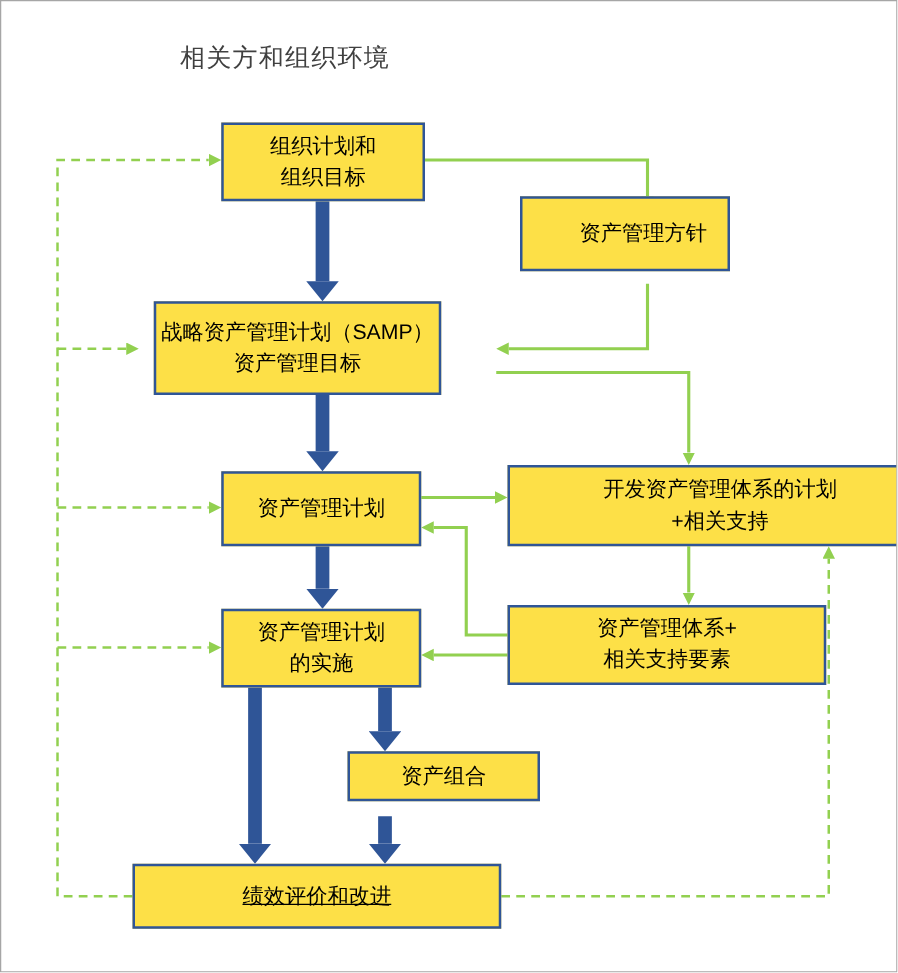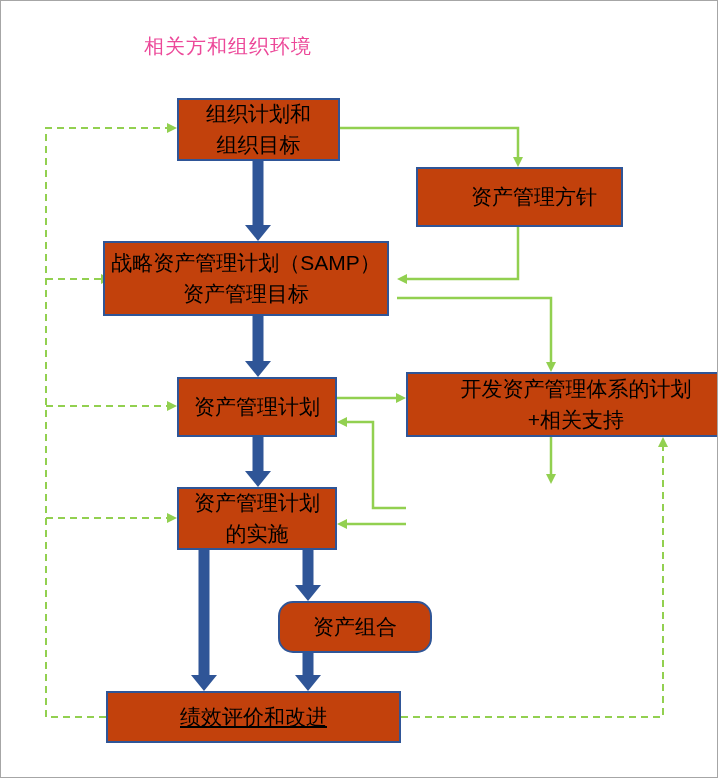--- a/index.html
+++ b/index.html
@@ -15,41 +15,41 @@
     box-sizing: border-box;
     border: 1px solid #a6a6a6;
     background: #ffffff;
     overflow: hidden;
   }
   .diagram-title {
     position: absolute;
     left: 143px;
     top: 32px;
     font-size: 20px;
-    color: #ec4899;
+    color: #404040;
     letter-spacing: 1px;
   }
   .arrow-layer {
     position: absolute;
     left: 0;
     top: 0;
     width: 718px;
     height: 778px;
     z-index: 0;
   }
   .node {
     position: absolute;
     box-sizing: border-box;
     border: 2px solid #2F5597;
-    background: #c2410c;
+    background: #fde047;
     display: flex;
     align-items: center;
     justify-content: center;
     text-align: center;
-    font-size: 21px;
+    font-size: 17px;
     line-height: 1.45;
     color: #000000;
     white-space: pre-line;
     z-index: 1;
   }
 </style>
 </head>
 <body>
 
 <div class="frame">
@@ -83,24 +83,26 @@
     <line x1="45" y1="278" x2="100" y2="278" stroke="#92D050" stroke-width="2" stroke-dasharray="7 5" marker-end="url(#green-arrow)"></line>
     <line x1="45" y1="405" x2="166" y2="405" stroke="#92D050" stroke-width="2" stroke-dasharray="7 5" marker-end="url(#green-arrow)"></line>
     <line x1="45" y1="517" x2="166" y2="517" stroke="#92D050" stroke-width="2" stroke-dasharray="7 5" marker-end="url(#green-arrow)"></line>
     <polyline points="400,716 662,716 662,446" fill="none" stroke="#92D050" stroke-width="2" stroke-dasharray="7 5" marker-end="url(#green-arrow)"></polyline>
   </svg>
 
   <div class="diagram-title">相关方和组织环境</div>
 
   <div class="node" style="left:176px; top:97px;  width:163px; height:63px;">组织计划和
 组织目标</div>
-  <div class="node" style="left:415px; top:166px; width:207px; height:60px;padding-left:29px;">资产管理方针</div>
-  <div class="node" style="left:102px; top:240px; width:286px; height:75px;">战略资产管理计划（SAMP）
+  <div class="node" style="left:415px; top:156px; width:168px; height:60px;padding-left:29px;">资产管理方针</div>
+  <div class="node" style="left:122px; top:240px; width:230px; height:75px;">战略资产管理计划（SAMP）
 资产管理目标</div>
   <div class="node" style="left:176px; top:376px; width:160px; height:60px;">资产管理计划</div>
   <div class="node" style="left:405px; top:371px; width:340px; height:65px;">开发资产管理体系的计划
 +相关支持</div>
+  <div class="node" style="left:405px; top:483px; width:255px; height:64px;">资产管理体系+
+相关支持要素</div>
   <div class="node" style="left:176px; top:486px; width:160px; height:63px;">资产管理计划
 的实施</div>
-  <div class="node" style="left:277px; top:600px; width:154px; height:52px;border-radius:15px;">资产组合</div>
+  <div class="node" style="left:277px; top:600px; width:154px; height:40px;">资产组合</div>
   <div class="node" style="left:105px; top:690px; width:295px; height:52px;text-decoration:underline;">绩效评价和改进</div>
 
 </div>
 
 </body></html>

